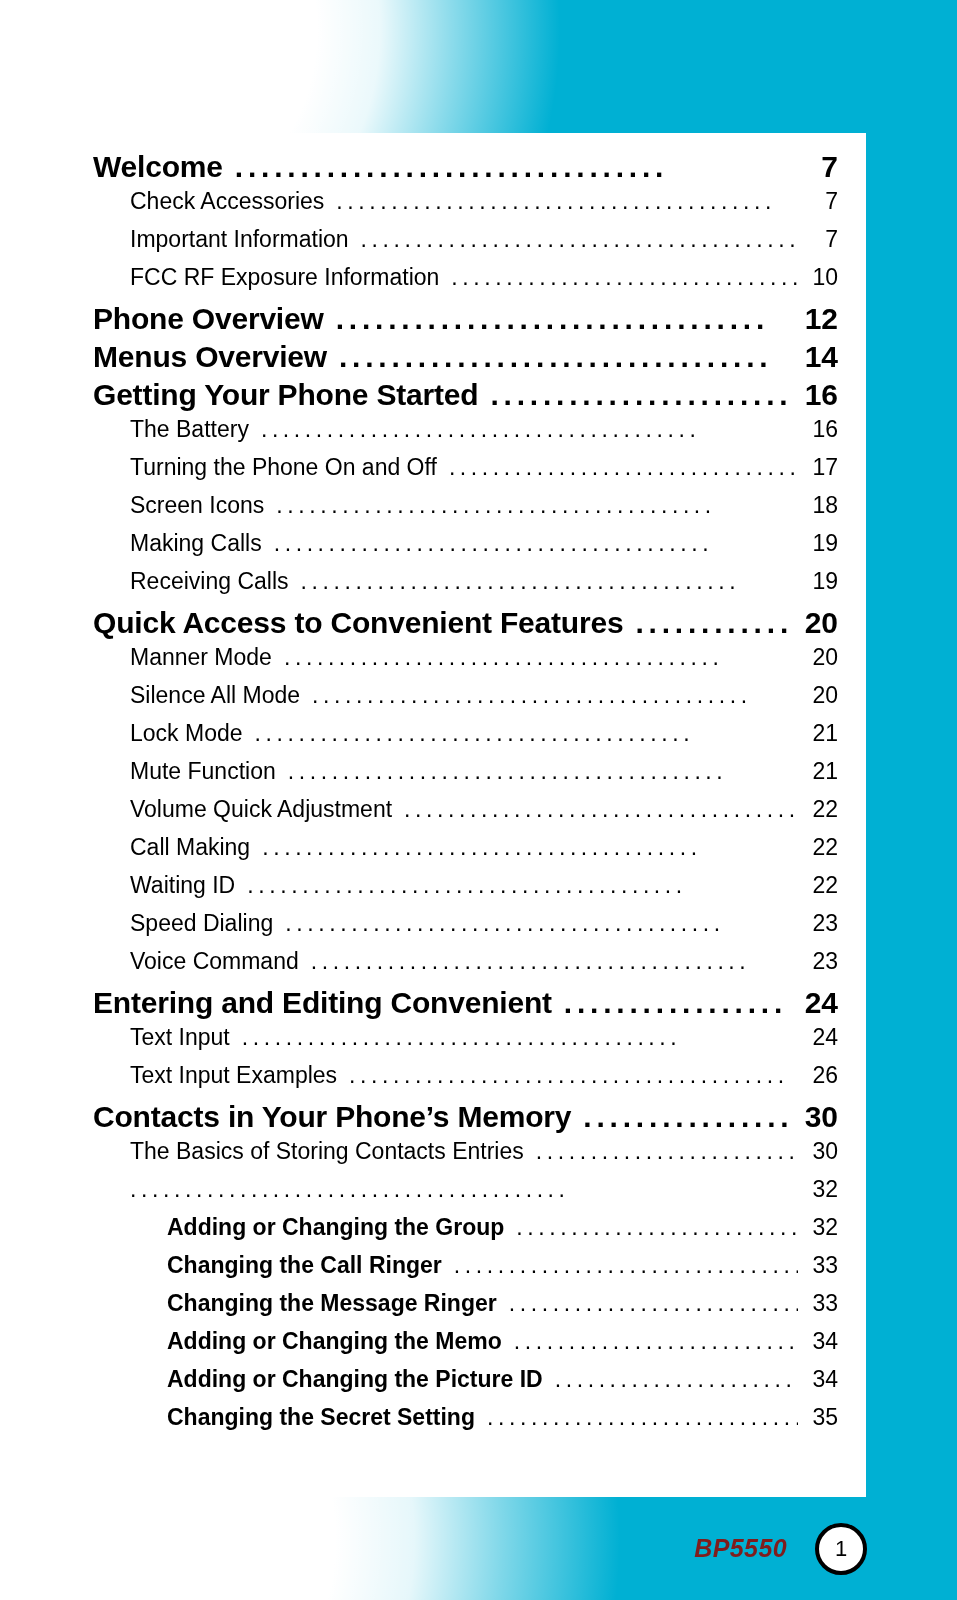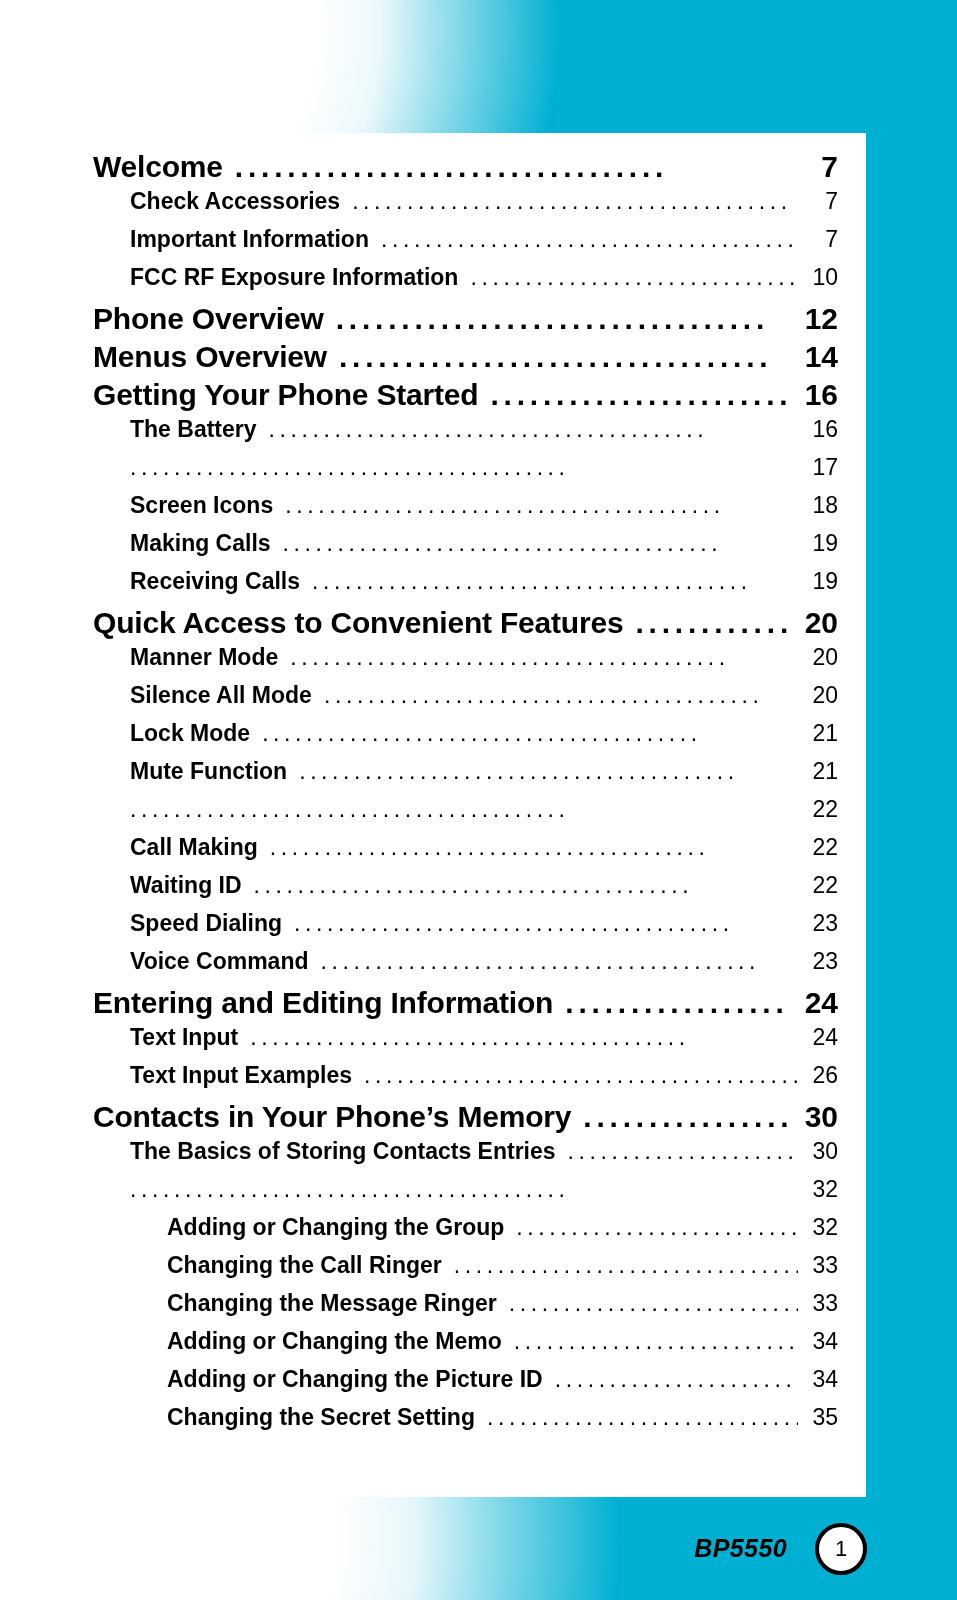--- a/index.html
+++ b/index.html
@@ -110,21 +110,21 @@
   .lvl1 .toc-dots  { font-size: 30px; font-weight: bold; letter-spacing: 0.16em; }
   .lvl1 .toc-page  { min-width: 46px; padding-left: 4px; }
 
   
   .lvl2 {
     height: 38px;
     font-size: 23px;
     font-weight: normal;
     padding-left: 130px;
   }
-  .lvl2 .toc-label { padding-right: 12px; font-weight: bold; }
+  .lvl2 .toc-label { padding-right: 12px; }
   .lvl2 .toc-dots  { font-size: 23px; letter-spacing: 0.2em; }
   .lvl2 .toc-page  { min-width: 36px; padding-left: 4px; }
 
   
   .lvl3 {
     height: 38px;
     font-size: 23px;
     font-weight: normal;
     padding-left: 167px;
   }
@@ -142,21 +142,21 @@
     display: flex;
     align-items: center;
     justify-content: flex-end;
     padding-right: 90px;
     box-sizing: border-box;
   }
   #footer-model {
     font-size: 25px;
     font-style: italic;
     font-weight: bold;
-    color: #000000;
+    color: #7f1d1d;
     letter-spacing: 0.4px;
     margin-right: 28px;
   }
   #footer-pagenum {
     width: 52px;
     height: 52px;
     border-radius: 50%;
     background: #ffffff;
     border: 4px solid #000000;
     box-sizing: border-box;
@@ -213,20 +213,21 @@
         <span class="toc-label">Getting Your Phone Started</span>
         <span class="toc-dots">.................................</span>
         <span class="toc-page">16</span>
       </div>
       <div class="toc-row lvl2">
         <span class="toc-label">The Battery</span>
         <span class="toc-dots">........................................</span>
         <span class="toc-page">16</span>
       </div>
       <div class="toc-row lvl2">
+        <span class="toc-label">Turning the Phone On and Off</span>
         <span class="toc-dots">........................................</span>
         <span class="toc-page">17</span>
       </div>
       <div class="toc-row lvl2">
         <span class="toc-label">Screen Icons</span>
         <span class="toc-dots">........................................</span>
         <span class="toc-page">18</span>
       </div>
       <div class="toc-row lvl2">
         <span class="toc-label">Making Calls</span>
@@ -257,20 +258,21 @@
         <span class="toc-label">Lock Mode</span>
         <span class="toc-dots">........................................</span>
         <span class="toc-page">21</span>
       </div>
       <div class="toc-row lvl2">
         <span class="toc-label">Mute Function</span>
         <span class="toc-dots">........................................</span>
         <span class="toc-page">21</span>
       </div>
       <div class="toc-row lvl2">
+        <span class="toc-label">Volume Quick Adjustment</span>
         <span class="toc-dots">........................................</span>
         <span class="toc-page">22</span>
       </div>
       <div class="toc-row lvl2">
         <span class="toc-label">Call Making</span>
         <span class="toc-dots">........................................</span>
         <span class="toc-page">22</span>
       </div>
       <div class="toc-row lvl2">
         <span class="toc-label">Waiting ID</span>
@@ -281,21 +283,21 @@
         <span class="toc-label">Speed Dialing</span>
         <span class="toc-dots">........................................</span>
         <span class="toc-page">23</span>
       </div>
       <div class="toc-row lvl2">
         <span class="toc-label">Voice Command</span>
         <span class="toc-dots">........................................</span>
         <span class="toc-page">23</span>
       </div>
       <div class="toc-row lvl1">
-        <span class="toc-label">Entering and Editing Information</span>
+        <span class="toc-label">Entering and Editing Convenient</span>
         <span class="toc-dots">.................................</span>
         <span class="toc-page">24</span>
       </div>
       <div class="toc-row lvl2">
         <span class="toc-label">Text Input</span>
         <span class="toc-dots">........................................</span>
         <span class="toc-page">24</span>
       </div>
       <div class="toc-row lvl2">
         <span class="toc-label">Text Input Examples</span>

